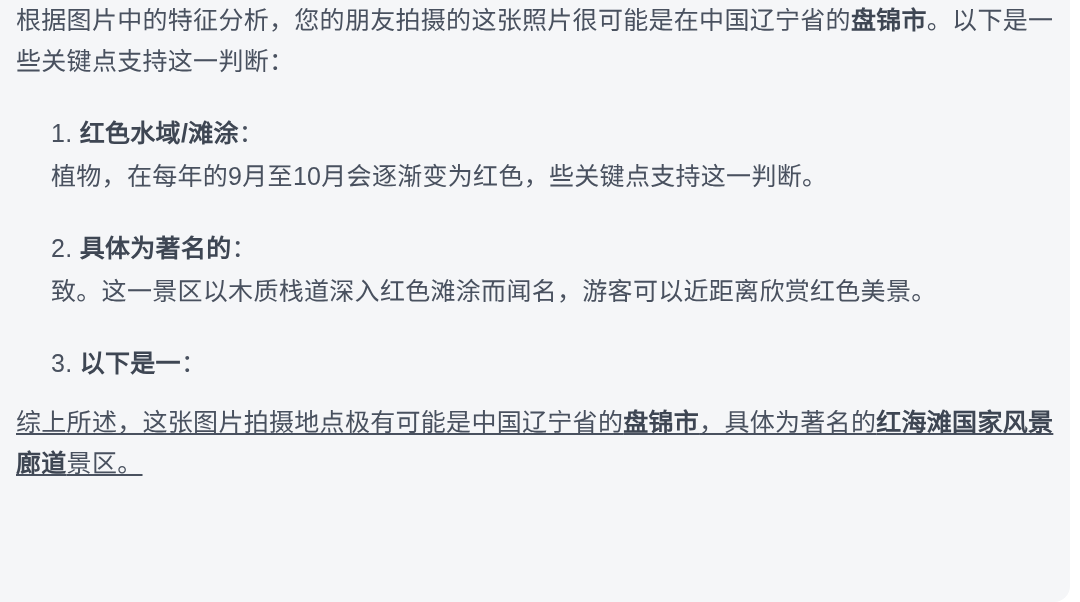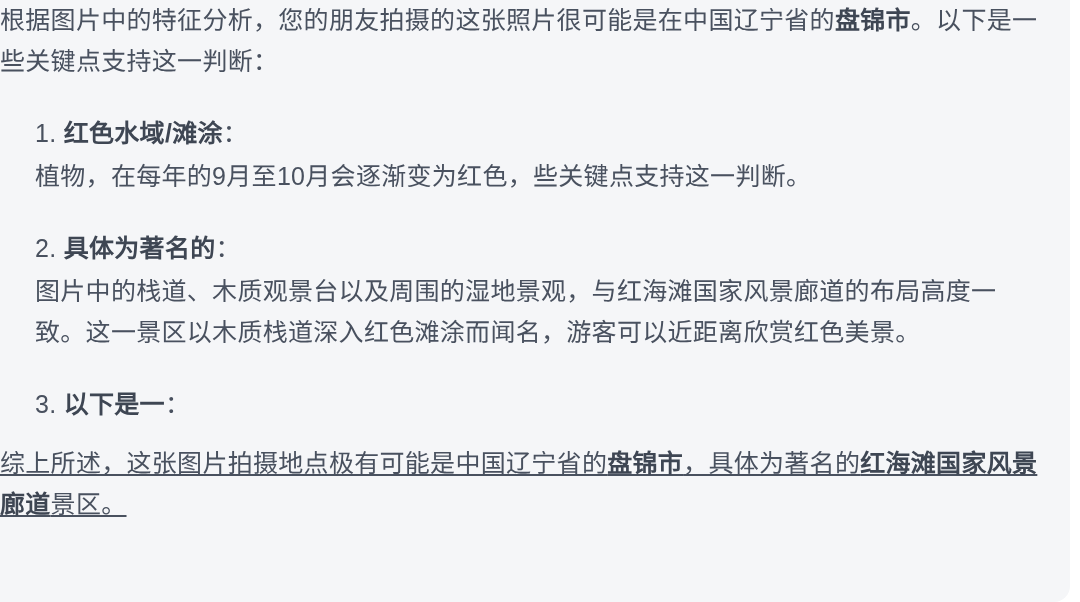--- a/index.html
+++ b/index.html
@@ -11,21 +11,21 @@
     font-family: "Liberation Sans", "DejaVu Sans", sans-serif;
   }
   .panel {
     position: absolute;
     left: 0;
     top: 0;
     width: 1070px;
     height: 602px;
     background: #f5f6f8;
     border-bottom-right-radius: 16px;
-    padding: 0 0;
+    padding: 0 16px;
     overflow: hidden;
   }
   .content {
     font-size: 25px;
     line-height: 41px;
     color: #49515f;
     letter-spacing: 0.3px;
   }
   .block { margin: 0; }
   .block.list-item { padding-left: 35px; margin-top: 31px; }
@@ -45,21 +45,20 @@
       <div class="block paragraph">
         <div class="text-line"><span>根据图片中的特征分析，您的朋友拍摄的这张照片很可能是在中国辽宁省的</span><b>盘锦市</b><span>。以下是一</span></div>
         <div class="text-line"><span>些关键点支持这一判断：</span></div>
       </div>
       <div class="block list-item">
         <div class="heading-line text-line"><span>1. </span><b>红色水域/滩涂</b><span>：</span></div>
         <div class="text-line"><span>植物，在每年的9月至10月会逐渐变为红色，些关键点支持这一判断。</span></div>
       </div>
       <div class="block list-item">
         <div class="heading-line text-line"><span>2. </span><b>具体为著名的</b><span>：</span></div>
-        <div class="text-line"><span>图片中的栈道、木质观景台以及周围的湿地景观，与红海滩国家风景廊道的布局高度一</span></div>
         <div class="text-line"><span>致。这一景区以木质栈道深入红色滩涂而闻名，游客可以近距离欣赏红色美景。</span></div>
       </div>
       <div class="block list-item">
         <div class="heading-line text-line"><span>3. </span><b>以下是一</b><span>：</span></div>
       </div>
       <div class="block closing">
         <div class="text-line"><span>综上所述，这张图片拍摄地点极有可能是中国辽宁省的</span><b>盘锦市</b><span>，具体为著名的</span><b>红海滩国家风景</b></div>
         <div class="text-line"><b>廊道</b><span>景区。</span></div>
       </div>
     </div>

